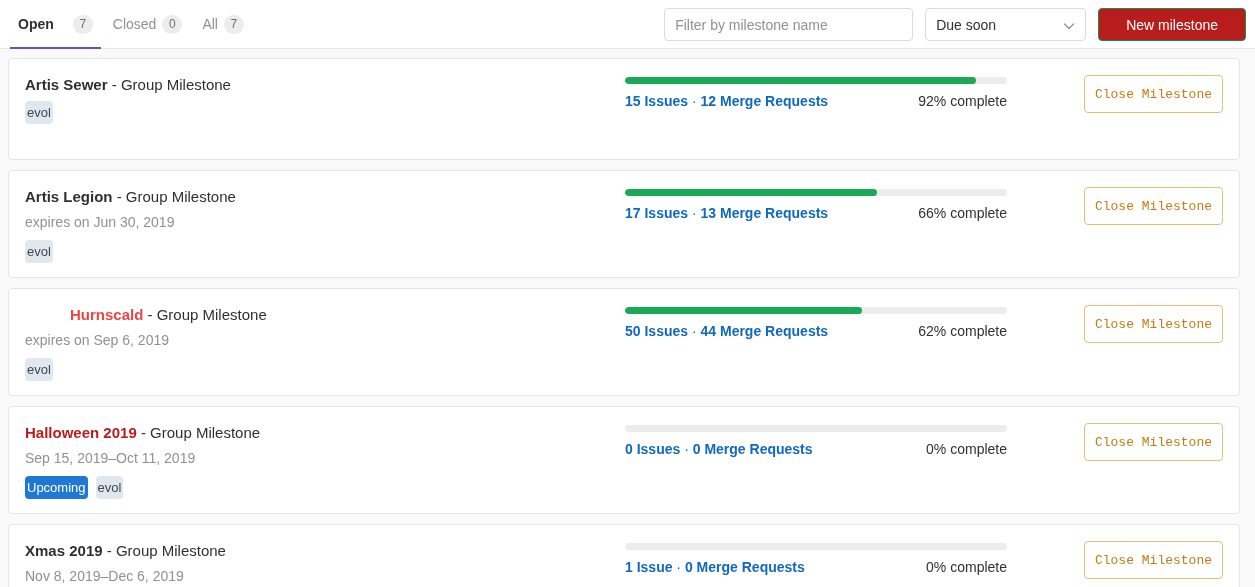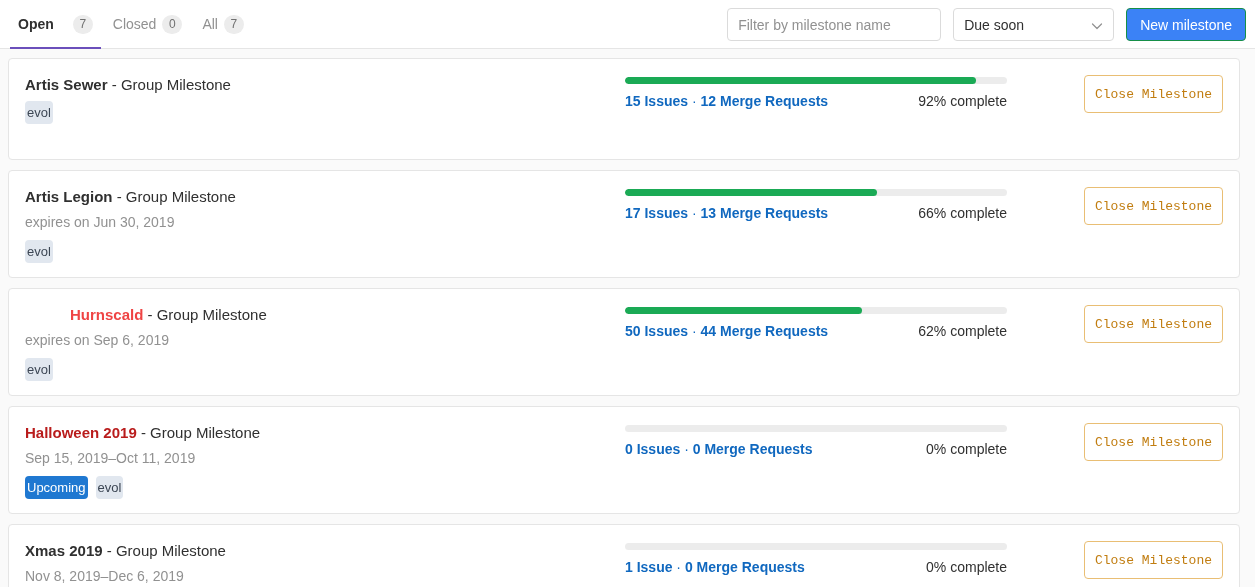--- a/index.html
+++ b/index.html
@@ -52,21 +52,21 @@
     font-size: 12px;
     font-weight: normal;
   }
 
   .toolbar {
     position: absolute;
     right: 9px; top: 8px;
     display: flex; align-items: center; gap: 12px;
   }
   .filter-input {
-    width: 214px; height: 33px;
+    width: 249px; height: 33px;
     padding: 12px 10px;
     border: 1px solid #dbdbdb;
     border-radius: 4px;
     background: #fff;
     font-family: "Liberation Sans", sans-serif;
     font-size: 14px;
     color: #303030;
     outline: none;
   }
   .filter-input::placeholder { color: #919191; }
@@ -84,23 +84,23 @@
     color: #303030;
   }
   .sort-select .chevron {
     position: absolute; right: 10px; top: 50%;
     transform: translateY(-50%);
     display: block; width: 12px; height: 12px;
   }
 
   .btn-new {
     height: 33px;
-    padding: 0 13px;
+    padding: 0 27px;
     display: inline-flex; align-items: center;
-    background: #3b82f6;
+    background: #b91c1c;
     border: 1px solid #168f48;
     border-radius: 4px;
     color: #fff;
     font-size: 14px;
     cursor: pointer;
     font-family: "Liberation Sans", sans-serif;
     white-space: nowrap;
   }
 
   

